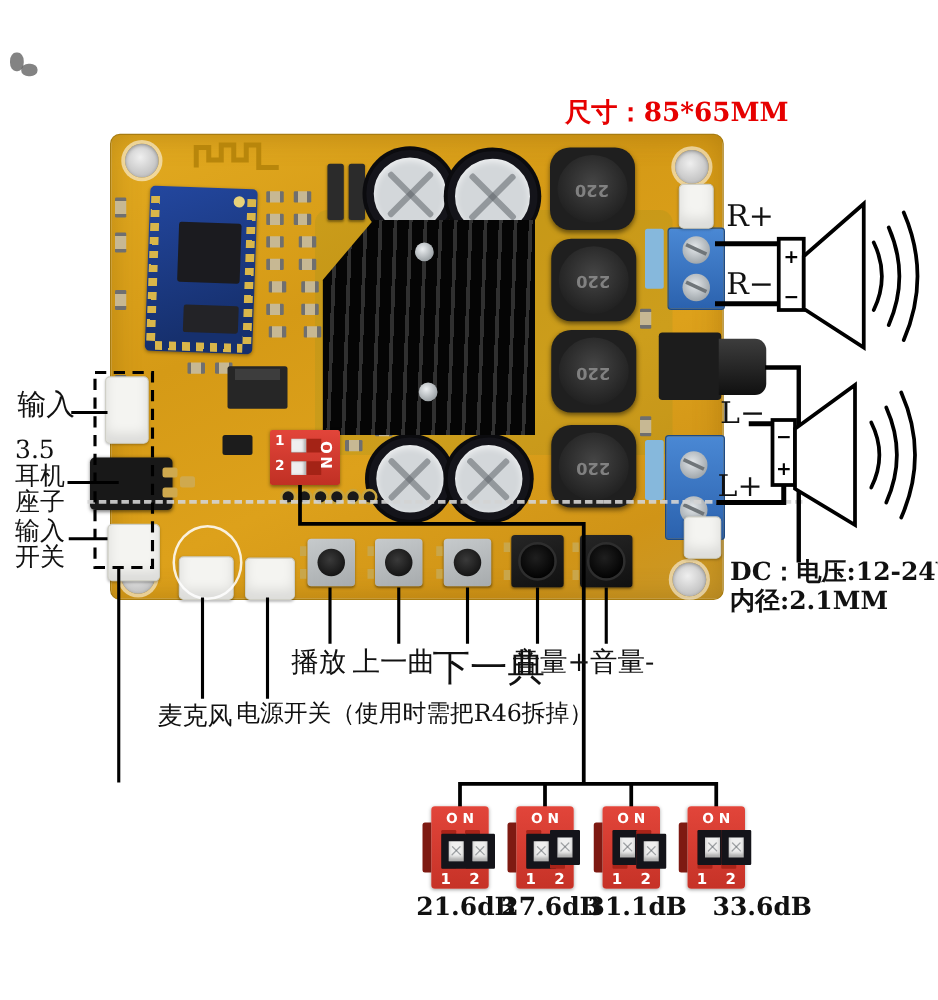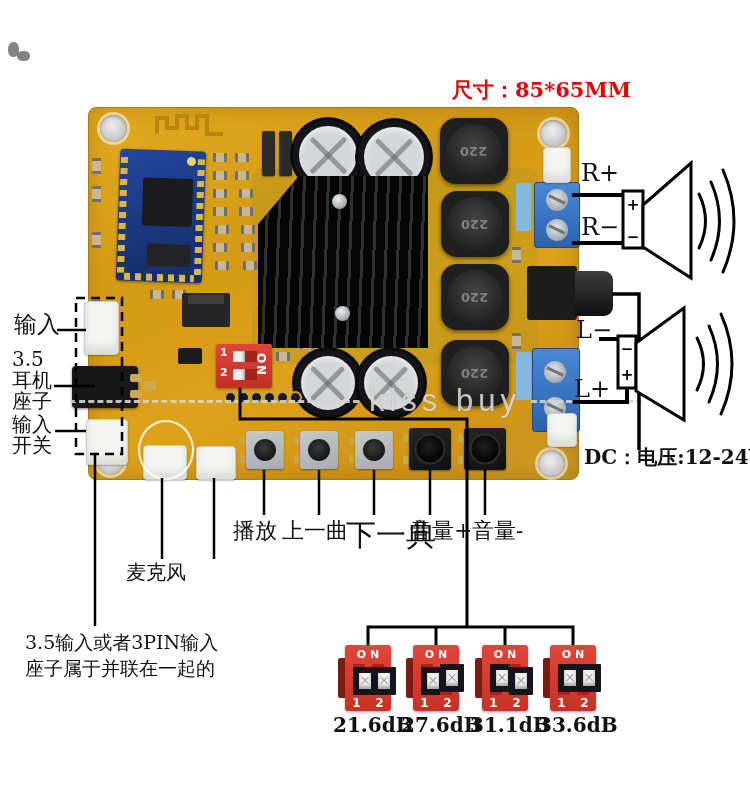--- a/index.html
+++ b/index.html
@@ -249,21 +249,20 @@
   <div class="micring"></div>
 
   <div class="btn" style="left:246px;top:431px;"></div>
   <div class="btn" style="left:300px;top:431px;"></div>
   <div class="btn" style="left:355px;top:431px;"></div>
   <div class="btn dark" style="left:409px;top:428px;"></div>
   <div class="btn dark" style="left:464px;top:428px;"></div>
 
   <div class="watermark">
     <span class="wm-dash" style="flex:2.6;"></span>
-    <span class="wm-text">kiss  buy</span>
     <span class="wm-dash" style="flex:1;"></span>
   </div>
 
   <svg class="overlay" width="750" height="800">
 
     <rect x="76" y="298" width="46" height="156" fill="none" stroke="#000" stroke-width="2.5" stroke-dasharray="9 6"></rect>
 
     <line x1="57" y1="330" x2="86" y2="330" stroke="#000" stroke-width="2.5"></line>
     <line x1="54" y1="386" x2="95" y2="386" stroke="#000" stroke-width="2.5"></line>
     <line x1="55" y1="431" x2="86" y2="431" stroke="#000" stroke-width="2.5"></line>
@@ -302,35 +301,36 @@
   </svg>
 
   <div class="term-sign" style="left:626px;top:196px;">+</div>
   <div class="term-sign" style="left:626px;top:228px;">−</div>
   <div class="term-sign" style="left:620px;top:340px;">−</div>
   <div class="term-sign" style="left:620px;top:366px;">+</div>
 
   <div class="lbl" style="left:14px;top:312px;font-size:23px;">输入</div>
   <div class="lbl" style="left:12px;top:349px;font-size:20px;line-height:21px;"><span>3.5</span><br><span>耳机</span><br><span>座子</span></div>
   <div class="lbl" style="left:12px;top:414px;font-size:20px;line-height:21px;"><span>输入</span><br><span>开关</span></div>
-  <div class="lbl" style="left:25px;top:629px;font-size:19px;line-height:26px;"><span>3.5输入或者3PIN输入</span><br><span>座子属于并联在一起的</span><br></div>
+  <div class="lbl" style="left:25px;top:629px;font-size:19px;line-height:26px;"><br><br></div>
 
   <div class="lbl" style="left:233px;top:519px;font-size:22px;">播放</div>
   <div class="lbl" style="left:282px;top:519px;font-size:22px;text-align:right;">上一曲</div>
   <div class="lbl" style="left:346px;top:519px;font-size:30px;">下一典</div>
   <div class="lbl" style="left:410px;top:519px;font-size:22px;">音量+</div>
   <div class="lbl" style="left:472px;top:519px;font-size:22px;">音量-</div>
   <div class="lbl" style="left:126px;top:562px;font-size:20px;">麦克风</div>
+  <div class="lbl" style="left:189px;top:562px;font-size:19px;">电源开关（使用时需把R46拆掉）</div>
 
   <div class="lbl" style="left:581px;top:161px;font-size:24px;">R+</div>
   <div class="lbl" style="left:581px;top:215px;font-size:24px;">R−</div>
   <div class="lbl" style="left:576px;top:318px;font-size:24px;">L−</div>
   <div class="lbl" style="left:574px;top:377px;font-size:24px;">L+</div>
 
-  <div class="lbl" style="left:584px;top:446px;font-size:20px;font-weight:600;line-height:23px;"><span>DC：电压:12-24V</span><br><br><br></div>
+  <div class="lbl" style="left:584px;top:446px;font-size:20px;font-weight:600;line-height:23px;"><span>DC：电压:12-24V</span><br><span>内径:2.1MM</span><br><br></div>
 
   <div class="gsw" style="left:345px;top:645px;">
     <div class="tab"></div>
     <div class="on">ON</div>
     <div class="slot s0">
         <div class="cap down"></div>
       </div>
     <div class="slot s1">
         <div class="cap down"></div>
       </div>
@@ -378,15 +378,15 @@
       </div>
     <div class="pins">
         <span>1</span>
         <span>2</span>
       </div>
   </div>
 
   <div class="dbval" style="left:333px;top:713px;">21.6dB</div>
   <div class="dbval" style="left:401px;top:713px;">27.6dB</div>
   <div class="dbval" style="left:470px;top:713px;">31.1dB</div>
-  <div class="dbval" style="left:538px;top:713px;">33.6dB</div>
+  <div class="dbval" style="left:570px;top:713px;">33.6dB</div>
 
 </div>
 
 </body></html>

